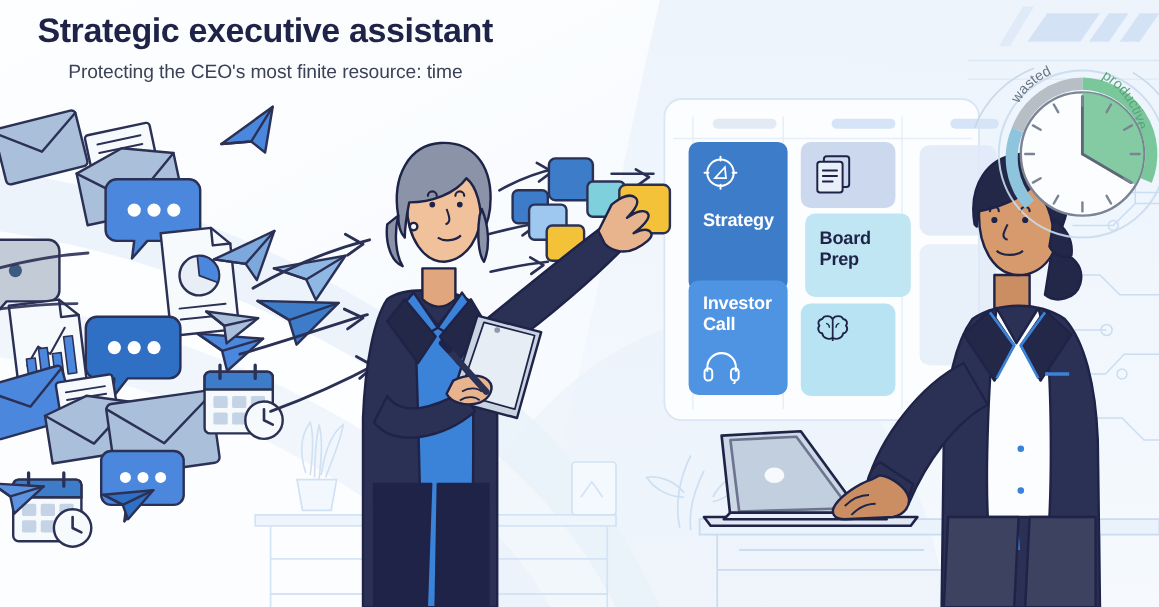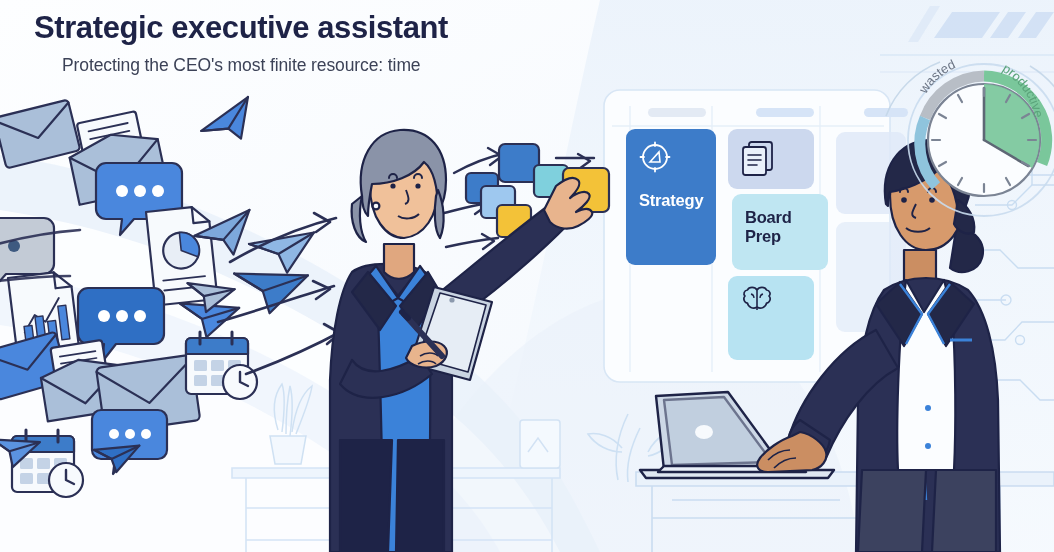--- a/index.html
+++ b/index.html
@@ -290,20 +290,29 @@
 
   <div class="tile" style="left:626px;top:129px;width:90px;height:136px;background:#3d7cc9;">
     <svg width="32" height="32" style="left:13px;top:12px;" viewBox="0 0 32 32">
       <circle cx="16" cy="16" r="12" fill="none" stroke="#fff" stroke-width="1.8"></circle>
       <path d="M11 21 L20 11 L21 21 Z" fill="none" stroke="#fff" stroke-width="1.6"></path>
       <path d="M16 1.5 V5 M16 27 V30.5 M1.5 16 H5 M27 16 H30.5" stroke="#fff" stroke-width="1.8" stroke-linecap="round"></path>
     </svg>
     <div class="tlabel" style="top:62px;color:#ffffff;">Strategy</div>
   </div>
 
+  <div class="tile" style="left:626px;top:255px;width:90px;height:104px;background:#4f93e3;">
+    <div class="tlabel" style="top:12px;color:#ffffff;">Investor Call</div>
+    <svg width="34" height="30" style="left:13px;top:64px;" viewBox="0 0 34 30">
+      <path d="M4 19 V15 A13 13 0 0 1 30 15 V19" fill="none" stroke="#fff" stroke-width="1.9"></path>
+      <rect x="1.5" y="16" width="7" height="11" rx="3.2" fill="none" stroke="#fff" stroke-width="1.8"></rect>
+      <rect x="25.5" y="16" width="7" height="11" rx="3.2" fill="none" stroke="#fff" stroke-width="1.8"></rect>
+      <path d="M29 27 V28 A3 3 0 0 1 26 31 H20" fill="none" stroke="#fff" stroke-width="1.7"></path>
+    </svg>
+  </div>
 
   <div class="tile" style="left:728px;top:129px;width:86px;height:60px;background:#ccd8ee;">
     <svg width="34" height="36" style="left:13px;top:12px;" viewBox="0 0 34 36">
       <rect x="8" y="1" width="23" height="28" rx="2.5" fill="#ccd8ee" stroke="#1e2347" stroke-width="1.8"></rect>
       <rect x="2" y="6" width="23" height="28" rx="2.5" fill="#e9f0fa" stroke="#1e2347" stroke-width="1.8"></rect>
       <path d="M7 14 H20 M7 19 H20 M7 24 H16" stroke="#1e2347" stroke-width="1.6" stroke-linecap="round"></path>
     </svg>
   </div>
 
   <div class="tile" style="left:688px;top:194px;width:96px;height:76px;background:#bfe6f2;margin-left:44px;">

